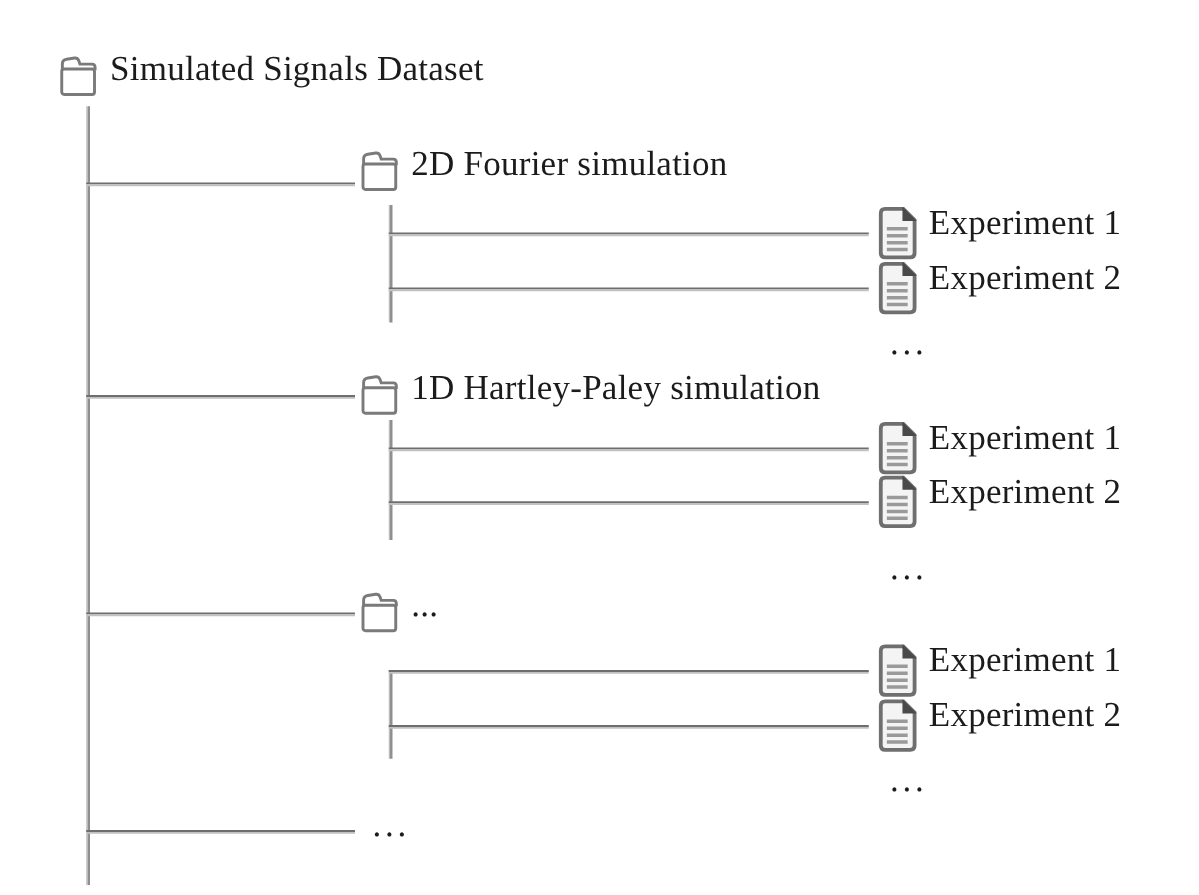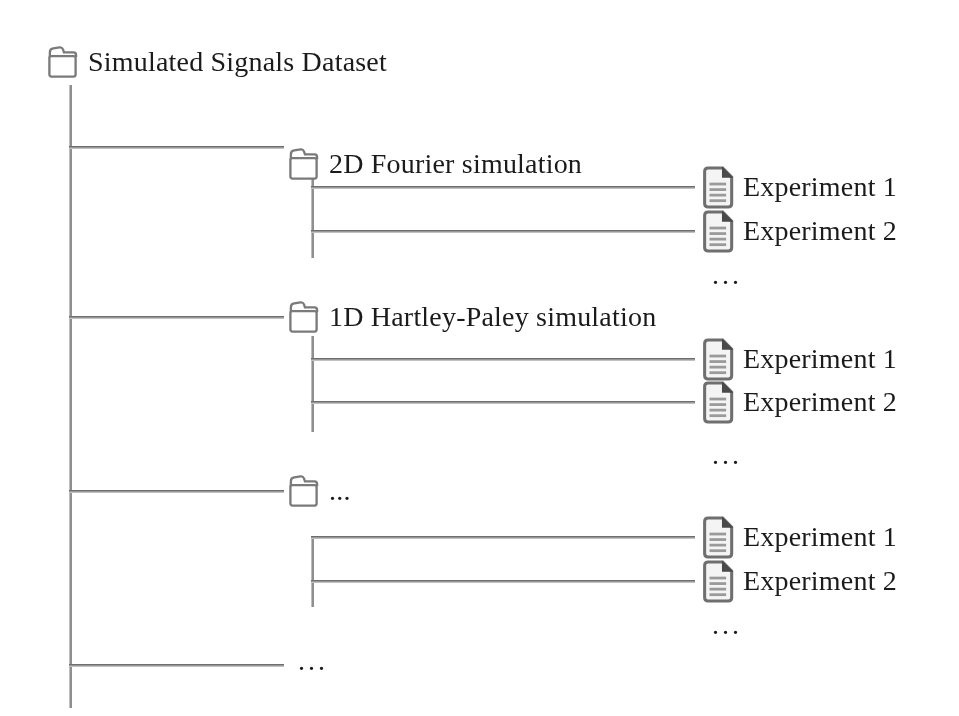--- a/index.html
+++ b/index.html
@@ -18,21 +18,20 @@
     background: linear-gradient(180deg, #6e6e6e 0px, #6e6e6e 1.4px, #c1c1c1 1.6px, #c1c1c1 3px);
   }
   .vline {
     position: absolute;
     width: 3px;
     background: linear-gradient(90deg, #bdbdbd 0px, #bdbdbd 1px, #8f8f8f 1.2px, #8f8f8f 3px);
   }
   .node {
     position: absolute;
     display: flex;
-    align-items: center;
     gap: 9px;
     white-space: nowrap;
   }
   .node .label {
     font-size: 28px;
     line-height: 1;
     color: #1b1b1b;
     letter-spacing: 0.2px;
   }
   .node svg { flex: 0 0 auto; display: block; }
@@ -69,21 +68,21 @@
   <div class="hline" style="left:311px; top:580px; width:384px;"></div>
 
   <div class="node" style="left:46px; top:42px; height:40px;">
     <svg width="33" height="38" viewBox="0 0 34 38">
       <path d="M4 14 L4 9 Q4 5.5 7.5 5 L14 4 Q16.5 3.7 17.5 6 L18.5 9 L28.5 9 Q31 9 31 12 L31 14" fill="none" stroke="#7a7a7a" stroke-width="2.4"></path>
       <rect x="3.5" y="13" width="27" height="21" rx="2" fill="#ffffff" stroke="#7a7a7a" stroke-width="2.4"></rect>
     </svg>
     <span class="label">Simulated Signals Dataset</span>
   </div>
 
-  <div class="node" style="left:287px; top:144px; height:40px;">
+  <div class="node" style="left:287px; top:118px; height:40px;">
     <svg width="33" height="38" viewBox="0 0 34 38">
       <path d="M4 14 L4 9 Q4 5.5 7.5 5 L14 4 Q16.5 3.7 17.5 6 L18.5 9 L28.5 9 Q31 9 31 12 L31 14" fill="none" stroke="#7a7a7a" stroke-width="2.4"></path>
       <rect x="3.5" y="13" width="27" height="21" rx="2" fill="#ffffff" stroke="#7a7a7a" stroke-width="2.4"></rect>
     </svg>
     <span class="label">2D Fourier simulation</span>
   </div>
 
   <div class="node" style="left:702px; top:165px; height:44px; gap:8px;">
     <svg width="33" height="43" viewBox="0 0 23 31">
       <path d="M4 1.5 L14.5 1.5 L21 8 L21 27 Q21 29.5 18.5 29.5 L4 29.5 Q1.5 29.5 1.5 27 L1.5 4 Q1.5 1.5 4 1.5 Z" fill="#f4f4f4" stroke="#6f6f6f" stroke-width="2.2"></path>

